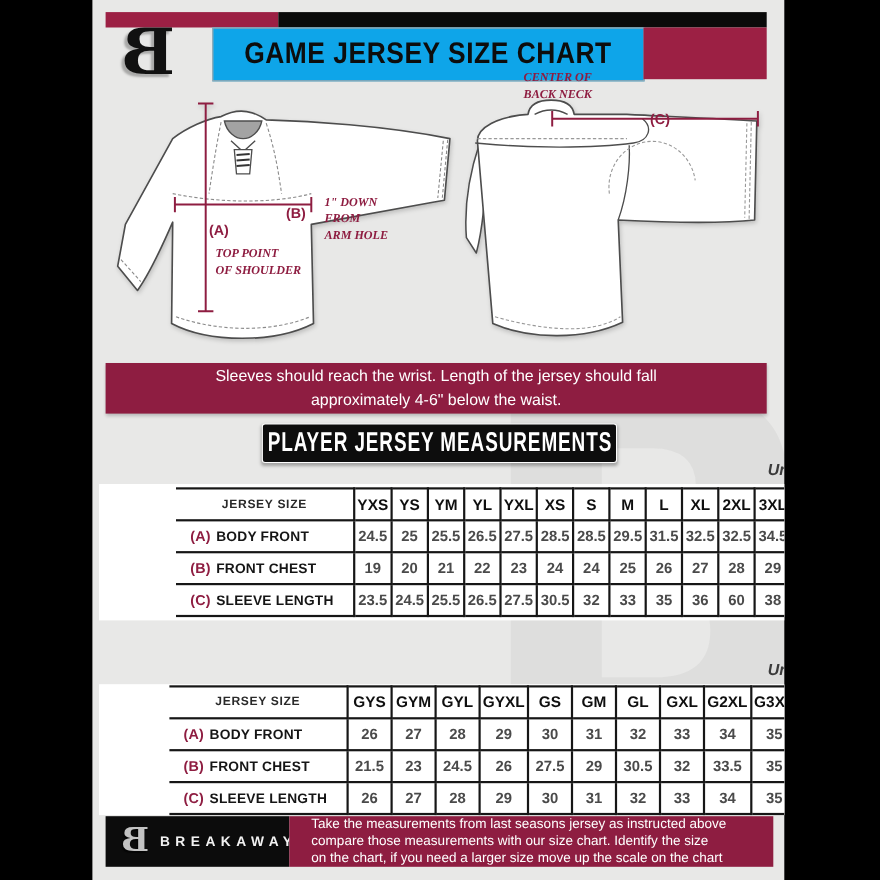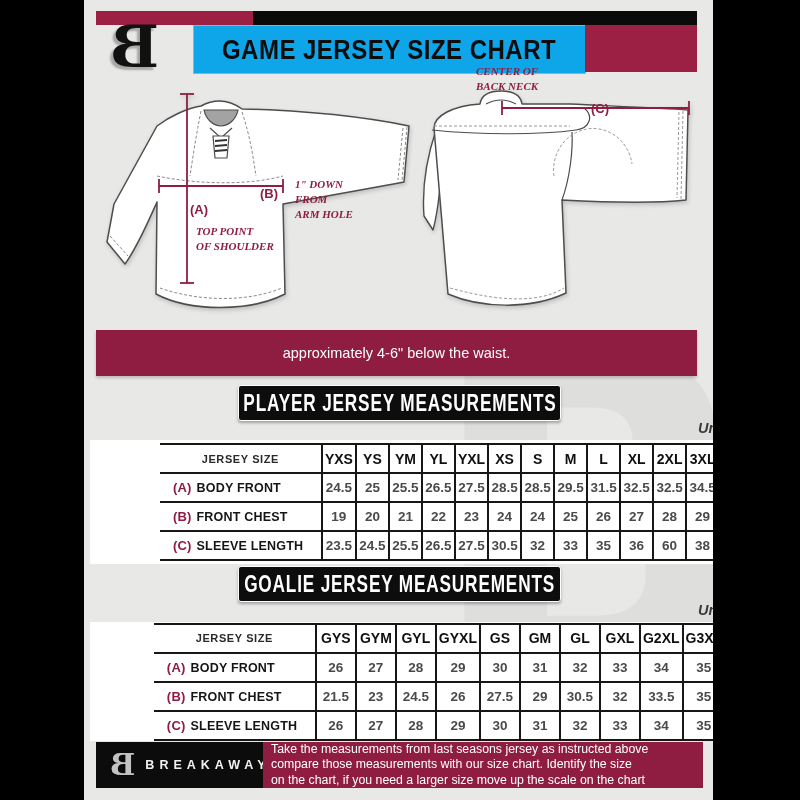--- a/index.html
+++ b/index.html
@@ -67,21 +67,21 @@
   .goalie-panel td{min-width:34px;}
   .prefix{color:#8e1d41;font-weight:800;font-size:13px;margin-right:5px;}
 
   
   .f-black{position:absolute;left:12px;top:742px;width:167px;height:46px;background:#0c0c0c;
         display:flex;align-items:center;padding-left:14px;box-sizing:border-box;}
   .bmark.small{font-size:30px;color:#c3c3c3;text-shadow:1px 1px 1px rgba(0,0,0,0.6);}
   .brand-name{color:#f2f2f2;font-size:12.5px;font-weight:bold;letter-spacing:5px;margin-left:10px;}
   .f-maroon{position:absolute;left:179px;top:742px;width:440px;height:46px;background:#8e1d41;
         display:flex;align-items:center;box-sizing:border-box;padding:0 8px;}
-  .f-maroon p{margin:0;color:#fff;font-size:12.3px;line-height:1.25;white-space:pre-line;}
+  .f-maroon p{margin:12px;color:#fff;font-size:12.3px;line-height:1.25;white-space:pre-line;}
 </style>
 </head>
 <body>
 
 <div class="page">
   <div class="content">
 
     <div class="watermark">B</div>
 
     <div class="topbar-maroon"></div>
@@ -160,20 +160,21 @@
 OF SHOULDER</div>
     <div class="ann tag ann-b">(B)</div>
     <div class="ann note ann-b-note">1" DOWN
 FROM
 ARM HOLE</div>
     <div class="ann tag ann-c">(C)</div>
     <div class="ann note ann-c-note">CENTER OF
 BACK NECK</div>
 
     <div class="banner">
+      <div>Sleeves should reach the wrist. Length of the jersey should fall</div>
       <div>approximately 4-6" below the waist.</div>
     </div>
 
     <div class="sec-box player-box">
       <span>PLAYER JERSEY MEASUREMENTS</span>
     </div>
     <div class="unit player-unit">Unit: Inches</div>
     <div class="panel player-panel">
       <table>
           <thead>
@@ -236,23 +237,20 @@
               <td>33</td>
               <td>35</td>
               <td>36</td>
               <td>60</td>
               <td>38</td>
             </tr>
           </tbody>
         </table>
     </div>
 
-    <div class="sec-box goalie-box">
-      <span>GOALIE JERSEY MEASUREMENTS</span>
-    </div>
     <div class="unit goalie-unit">Unit: Inches</div>
     <div class="panel goalie-panel">
       <table>
           <thead>
             <tr>
               <th class="corner">JERSEY SIZE</th>
               <th>GYS</th>
               <th>GYM</th>
               <th>GYL</th>
               <th>GYXL</th>

